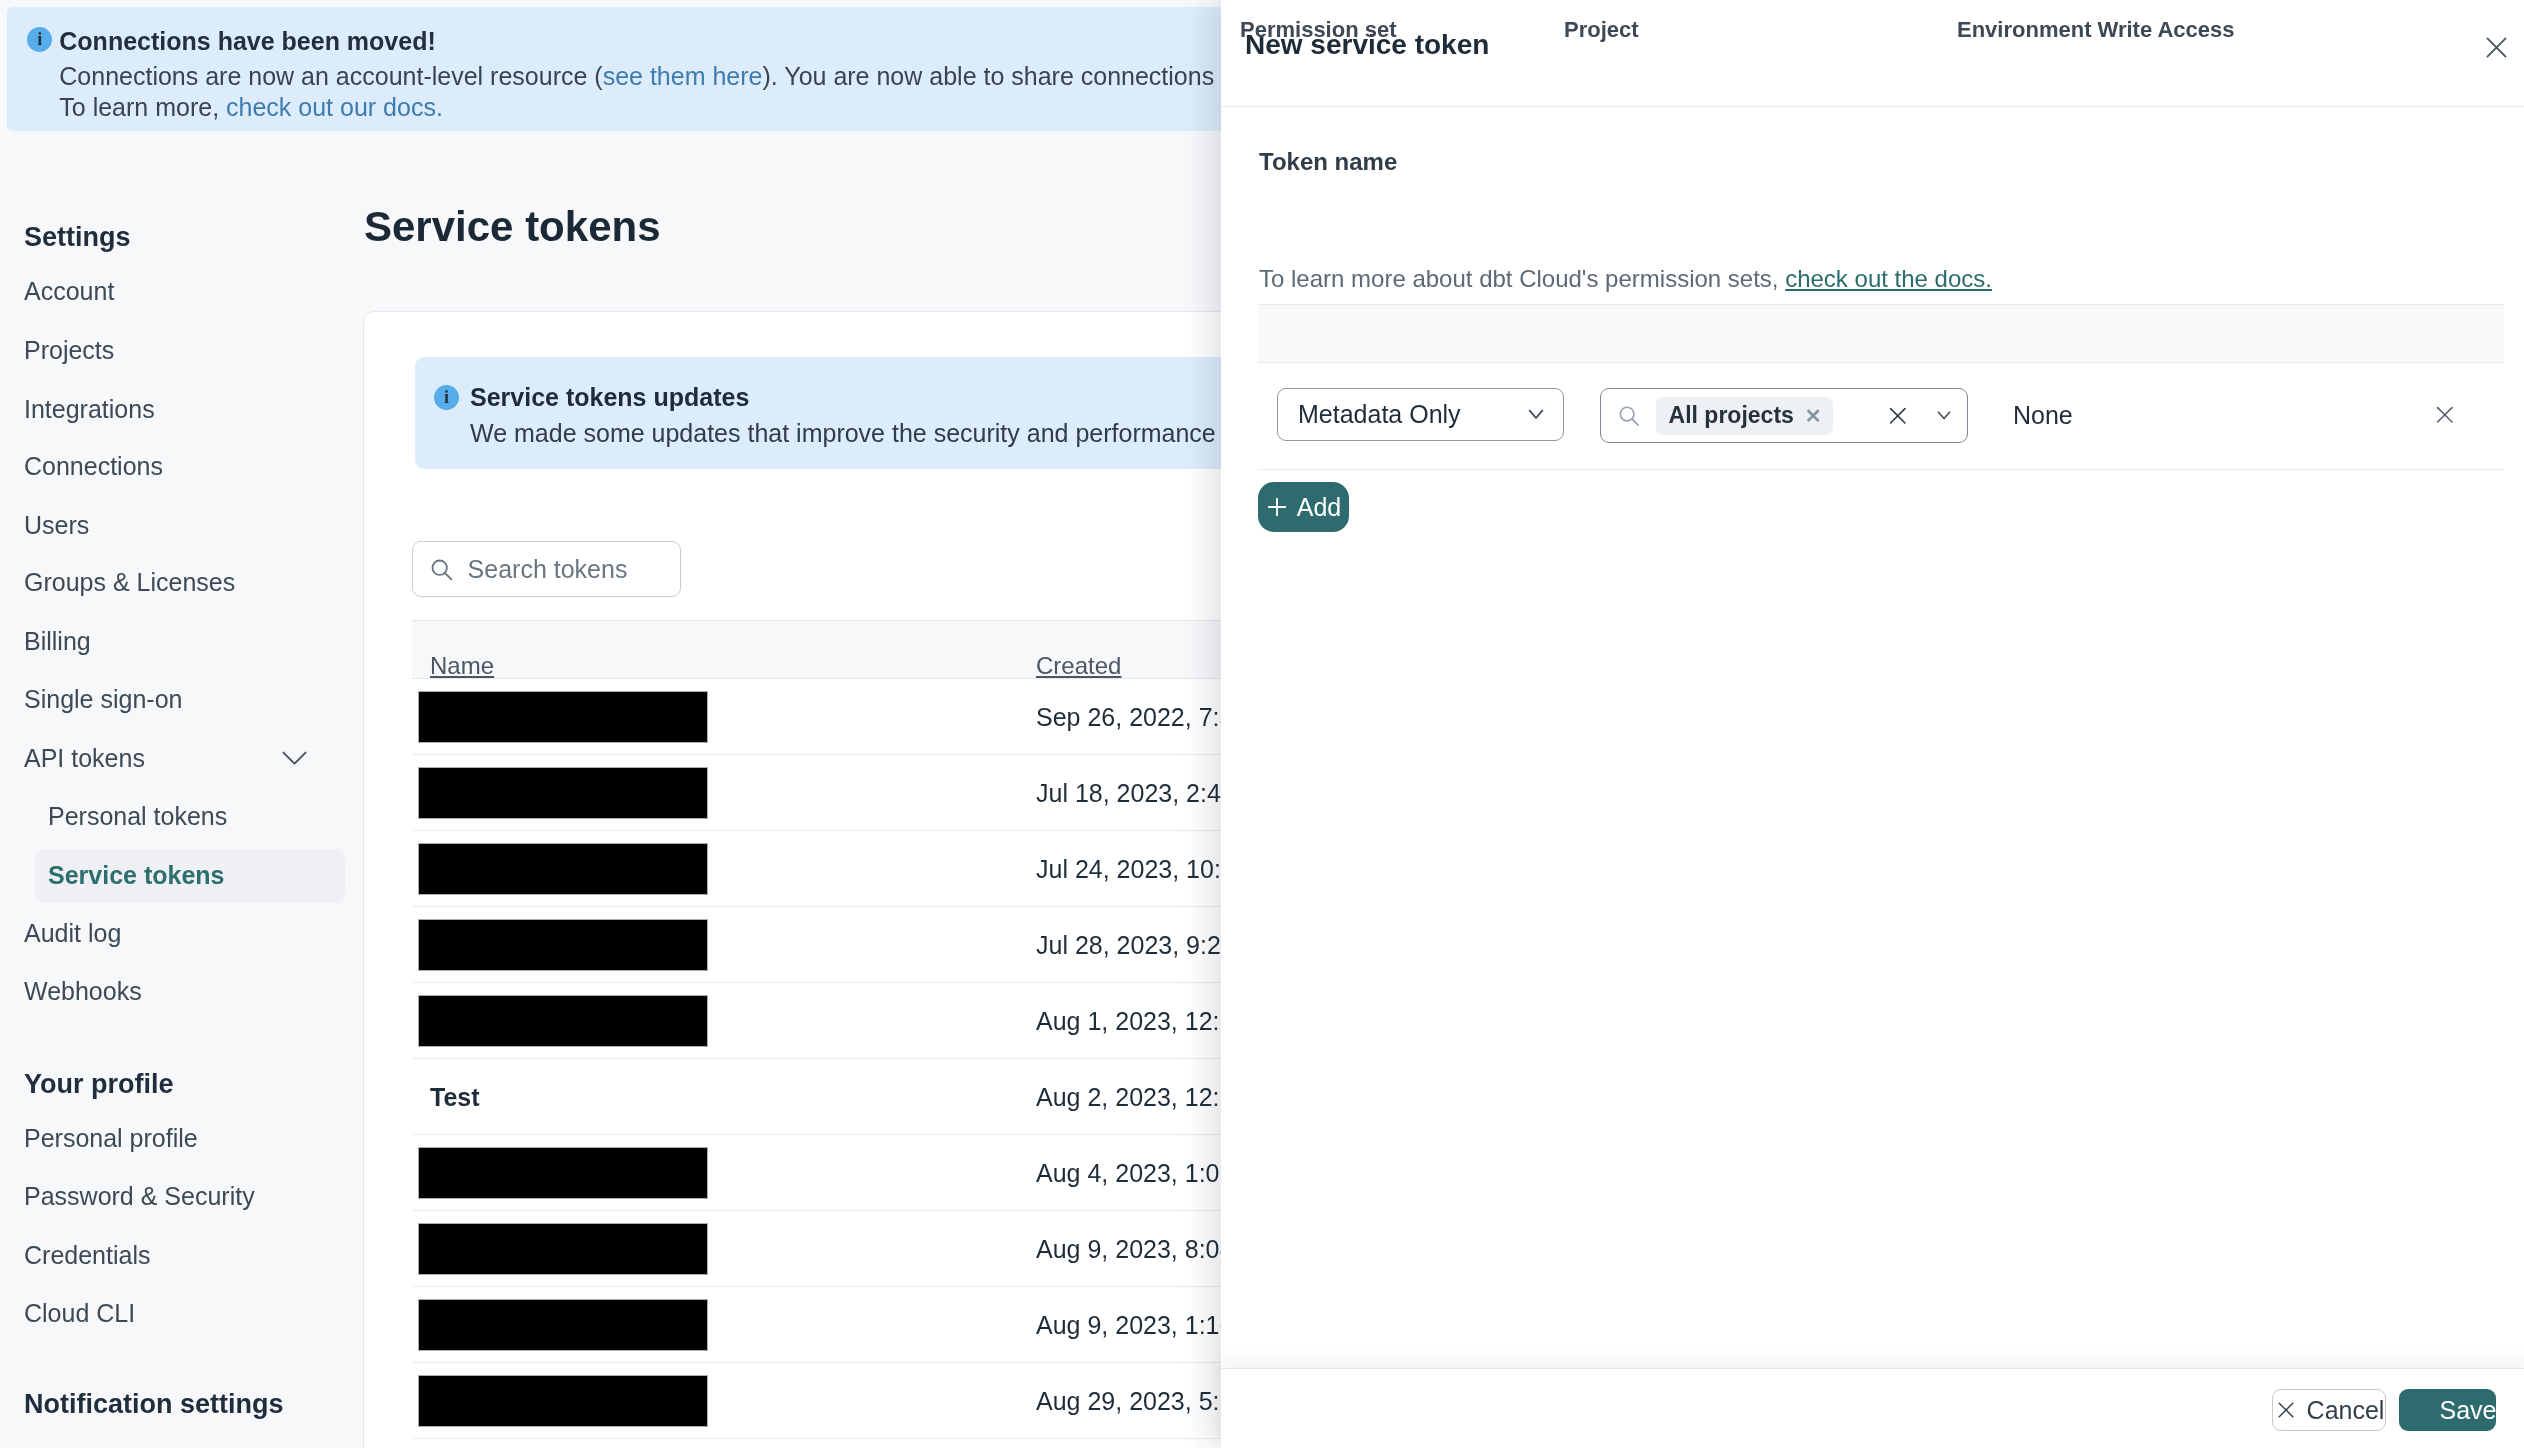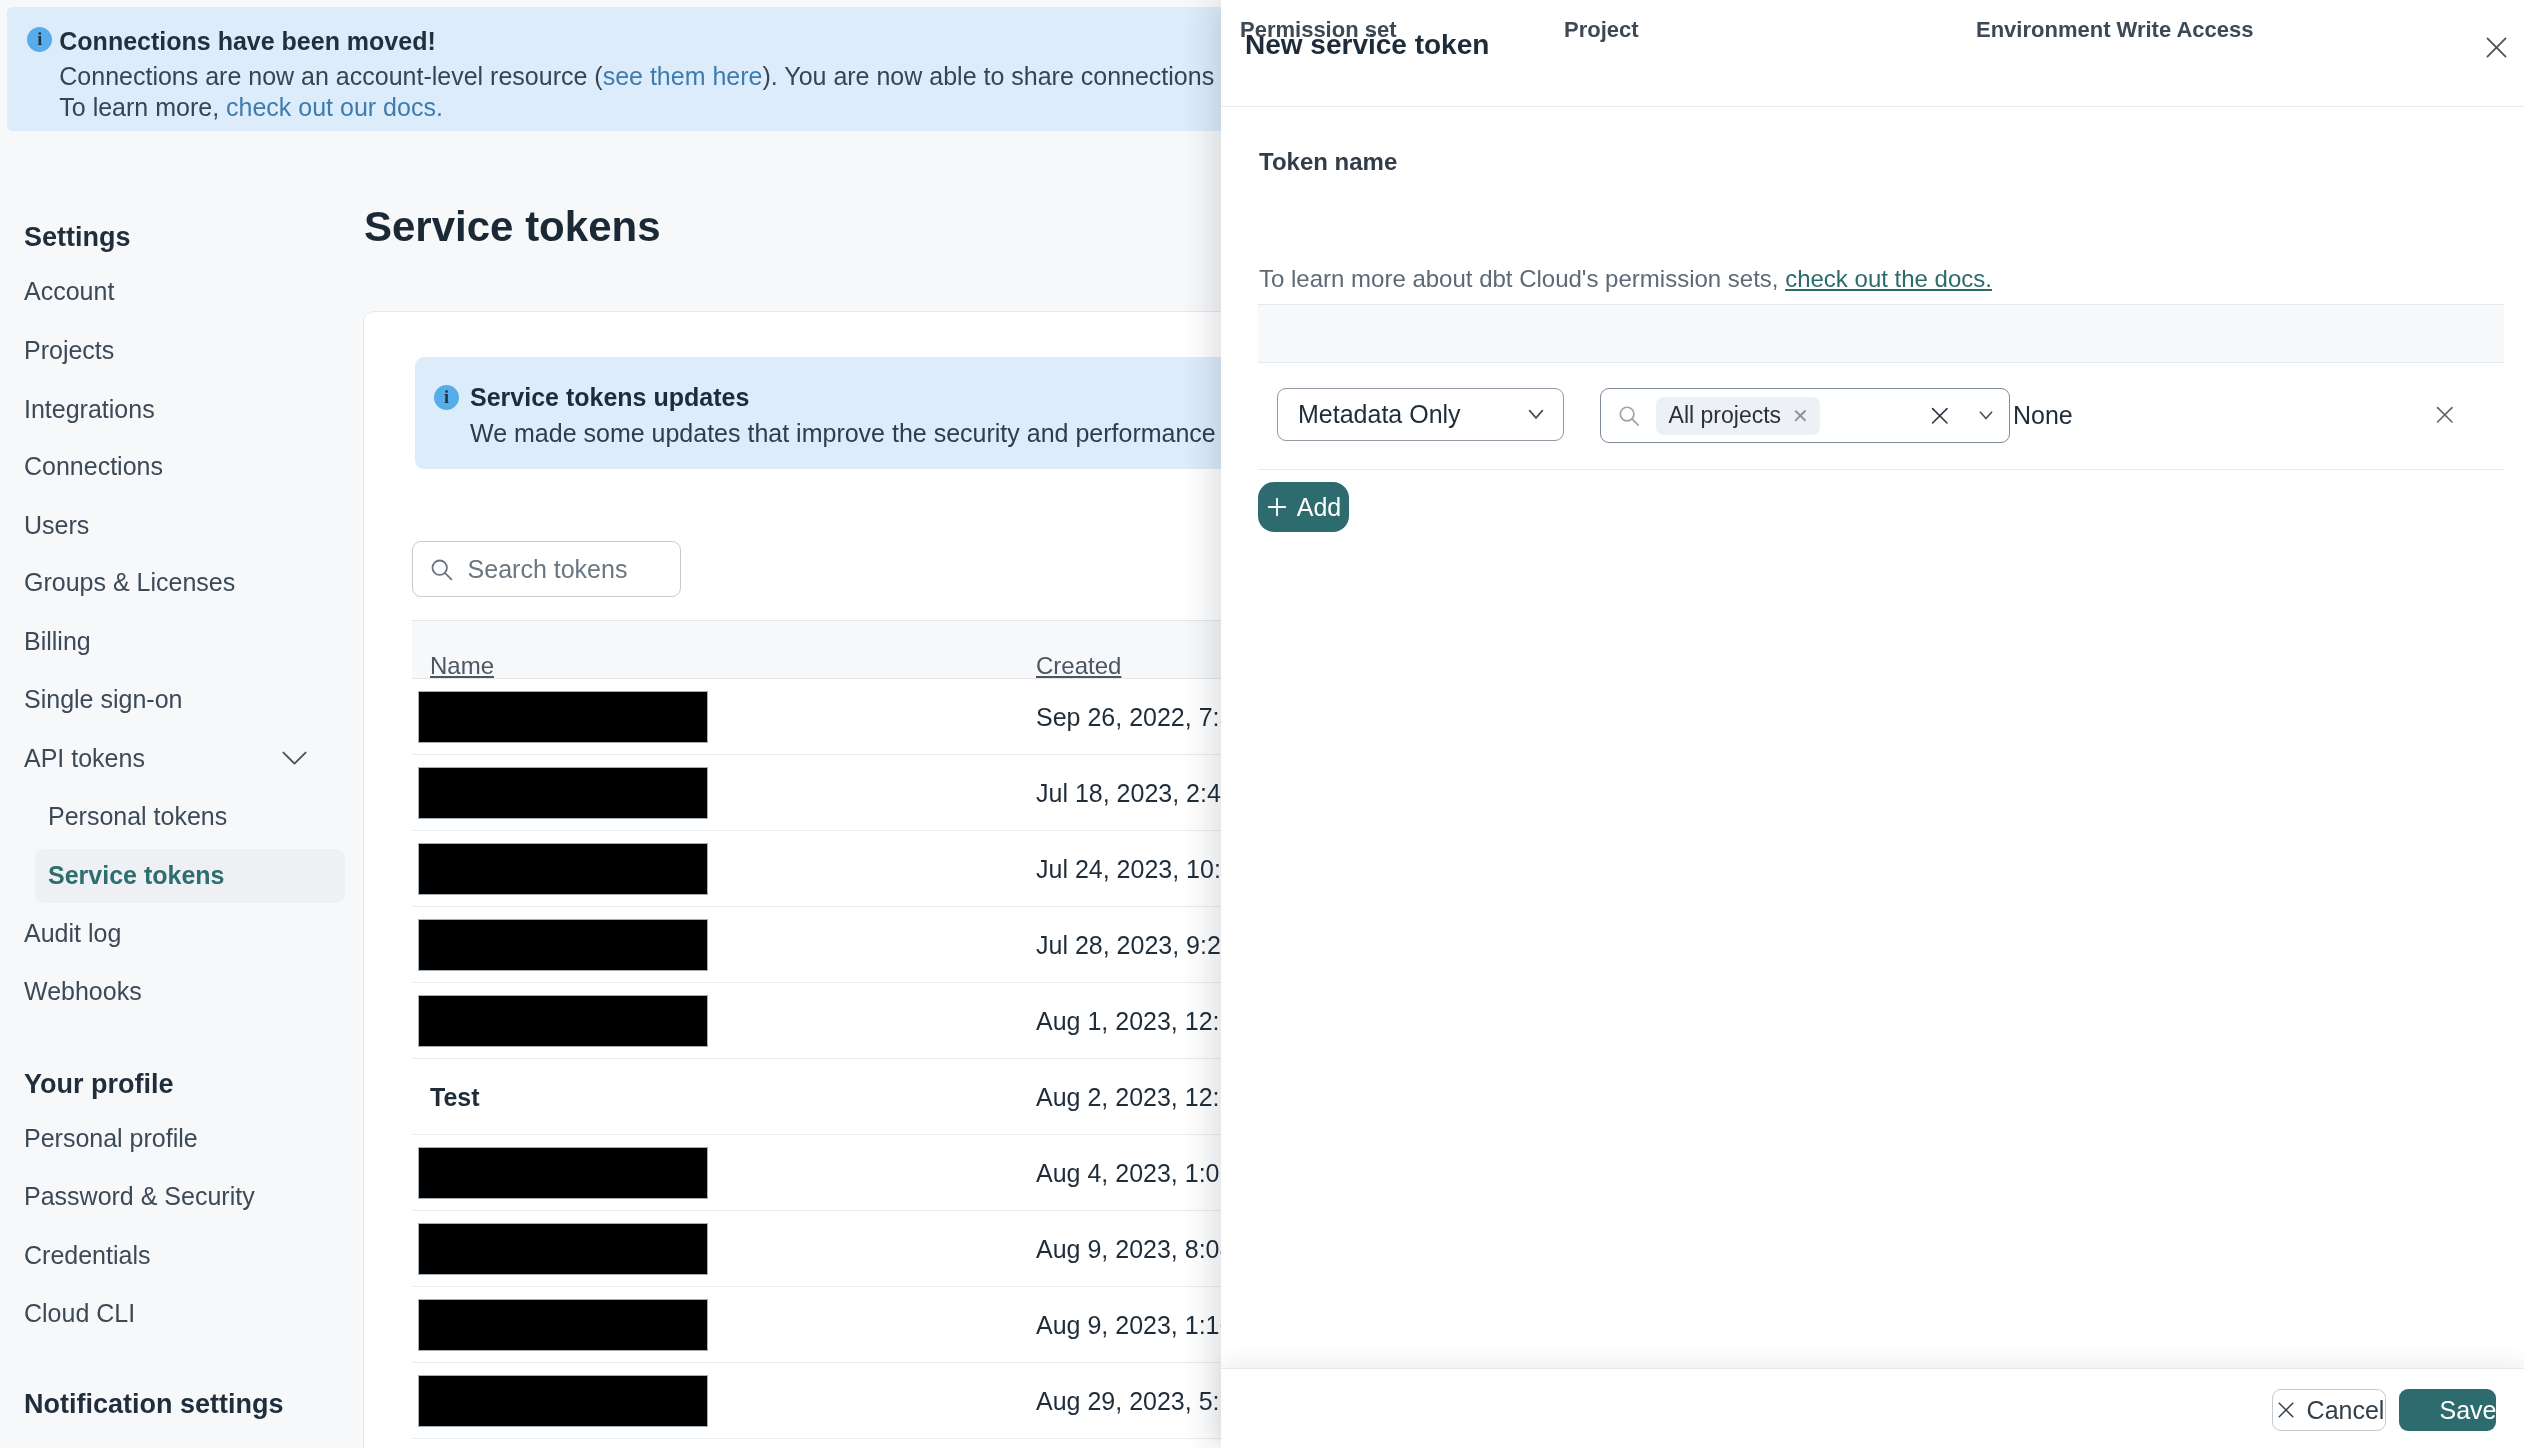--- a/index.html
+++ b/index.html
@@ -63,30 +63,30 @@
   .field-label{position:absolute;left:38px;top:148px;font-size:24px;font-weight:700;color:#313d49;}
   .token-input{position:absolute;left:37px;top:182px;width:1241px;height:61px;border:1.8px solid #2e6b6e;
                border-radius:9px;background:#fff;font-family:"Liberation Sans",sans-serif;
                font-size:25.6px;color:#1f2d3b;padding:0 20px;outline:none;}
   .help-line{position:absolute;left:38px;top:265px;font-size:24px;color:#5d6a75;white-space:nowrap;}
   .teal-link{color:#2c6b6c;text-decoration:underline;cursor:pointer;}
 
   .perm-head{position:absolute;left:37px;top:304px;width:1246px;height:59px;background:#f8f9fb;
              border-top:0.9px solid #e6e9ec;border-bottom:0.9px solid #e6e9ec;}
   .perm-th{position:absolute;top:0;height:59px;line-height:59px;font-size:22px;font-weight:700;color:#3d4954;white-space:nowrap;}
-  .pth-0{left:19px;} .pth-1{left:343px;} .pth-2{left:755px;}
+  .pth-0{left:19px;} .pth-1{left:343px;} .pth-2{left:736px;}
   .perm-row-border{position:absolute;left:37px;top:469px;width:1246px;height:0.9px;background:#e8ebee;}
 
   .select{position:absolute;left:56px;top:388px;width:287px;height:53px;border:1.8px solid #8e99a4;border-radius:9px;
           background:#fff;display:flex;align-items:center;justify-content:space-between;
           padding:0 16.4px 0 20px;cursor:pointer;}
   .select-text{font-size:25px;color:#1f2c39;}
 
-  .combo{position:absolute;left:379px;top:388px;width:410px;height:55px;border:1.8px solid #7f8b96;border-radius:9px;
-         background:#fff;display:flex;align-items:center;padding:0 12.8px 0 14.6px;}
+  .combo{position:absolute;left:379px;top:388px;width:368px;height:55px;border:1.8px solid #7f8b96;border-radius:9px;
+         background:#fff;display:flex;align-items:center;padding:0 12.8px 0 14.6px;font-weight:bold;}
   .chip{background:#edf0f4;border-radius:7.3px;height:38px;display:flex;align-items:center;
         padding:0 11px 0 12.8px;margin-left:14.6px;}
   .chip-label{font-size:23px;color:#27313c;}
   .chip-x{font-size:20px;color:#8793a0;margin-left:11px;cursor:pointer;}
   .combo-clear{margin-left:auto;cursor:pointer;display:flex;align-items:center;}
   .combo-chev{margin-left:24px;cursor:pointer;display:flex;align-items:center;}
 
   .ewa-value{position:absolute;left:792px;top:389px;height:53px;line-height:53px;font-size:25px;color:#1f2c39;}
   .row-remove{position:absolute;left:1204px;top:395px;width:40px;height:40px;display:flex;
               align-items:center;justify-content:center;cursor:pointer;}

